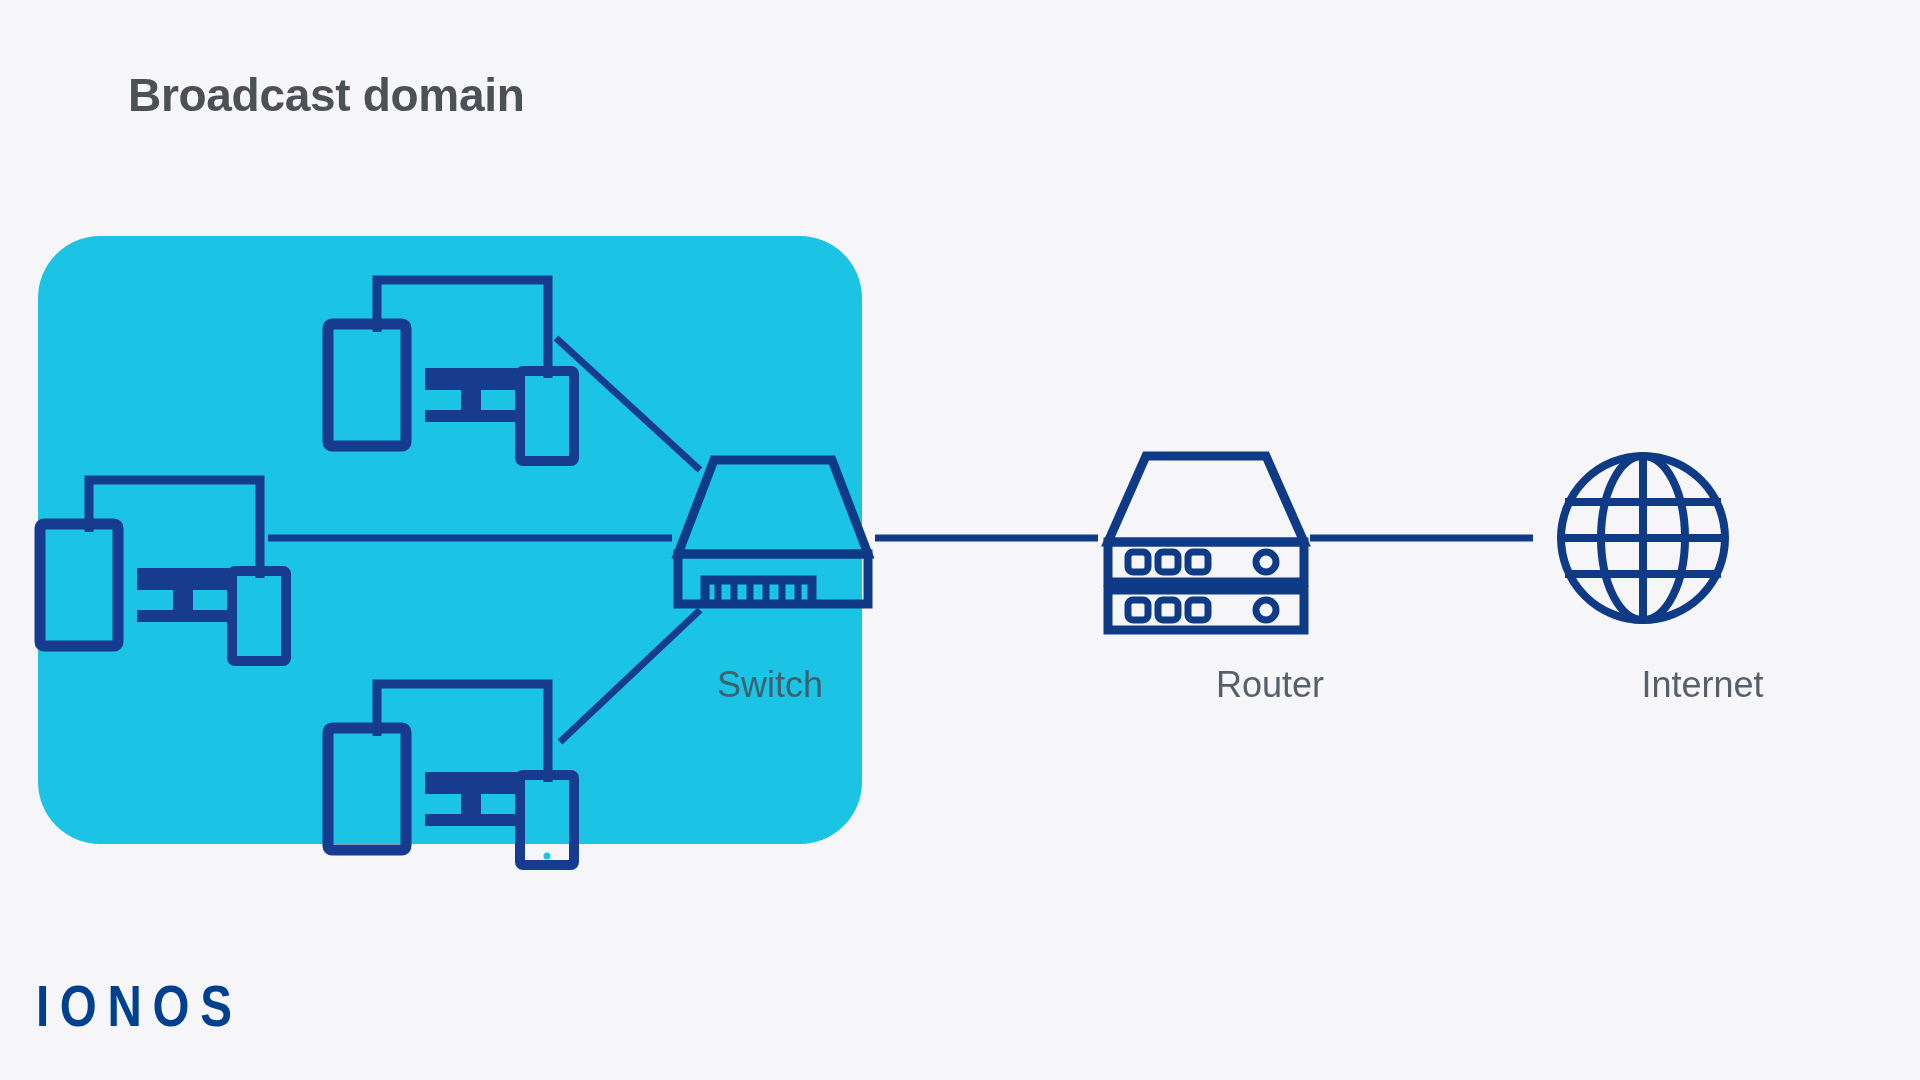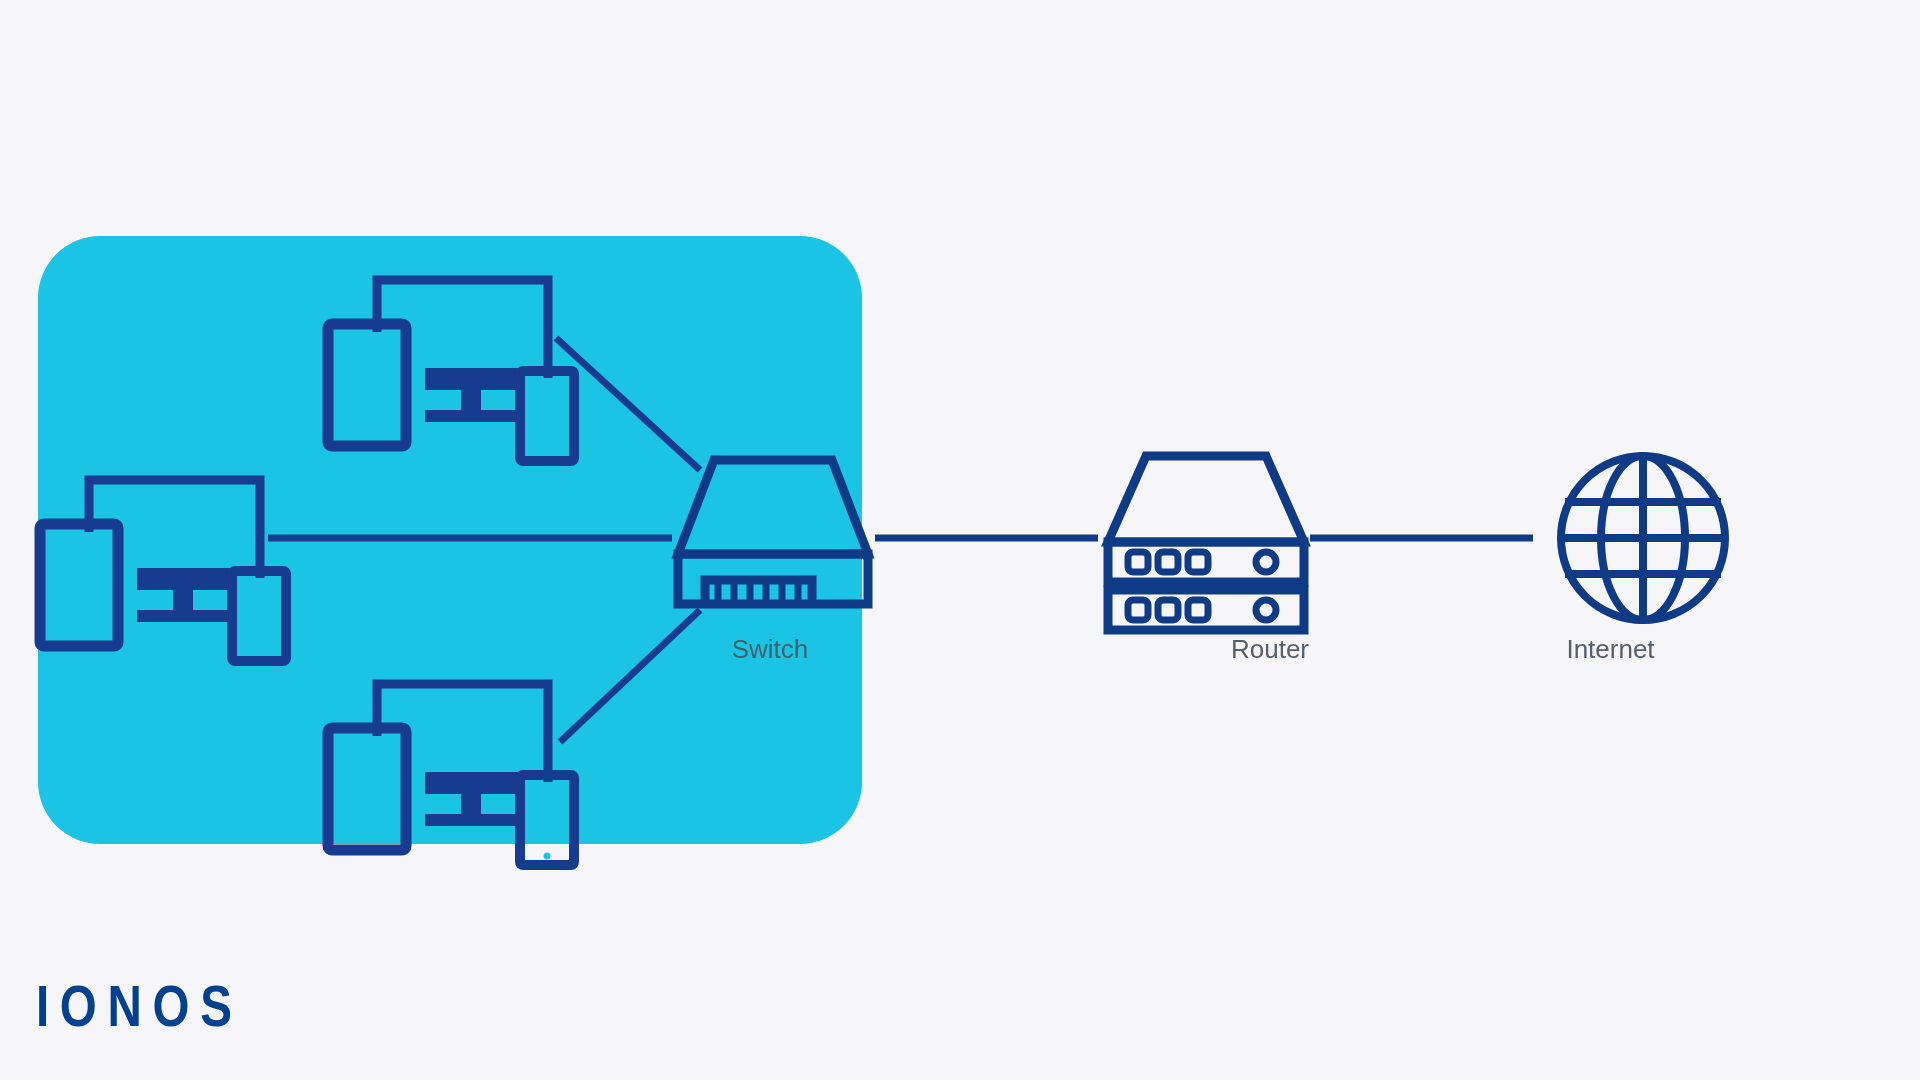--- a/index.html
+++ b/index.html
@@ -34,24 +34,25 @@
     position: absolute;
     left: 38px;
     top: 236px;
     width: 824px;
     height: 608px;
     background: #1bc3e5;
     border-radius: 62px;
   }
   .node-label {
     position: absolute;
-    font-size: 26px;
+    font-size: 36px;
     color: #55606b;
     white-space: nowrap;
     text-align: center;
+    margin-top: 30px;
   }
   .node-label.on-cyan { color: #3c6270; }
   svg.layer {
     position: absolute;
     left: 0;
     top: 0;
     width: 1920px;
     height: 1080px;
     overflow: visible;
   }
@@ -67,20 +68,21 @@
     transform: scaleX(0.82);
     transform-origin: left center;
     white-space: nowrap;
   }
 </style>
 </head>
 <body>
 
 <div id="stage">
 
+  <div class="page-title">Broadcast domain</div>
 
   <div class="domain-panel"></div>
 
   <svg class="layer" viewBox="0 0 1920 1080">
     <g stroke="#173b8e" stroke-width="7" fill="none" stroke-linecap="butt">
 
       <line x1="268" y1="538" x2="672" y2="538"></line>
 
       <line x1="556" y1="338" x2="700" y2="470"></line>
 
@@ -203,17 +205,17 @@
   <svg class="layer" viewBox="0 0 1920 1080">
     <g transform="translate(1557,452)" fill="none" stroke="#0e3a86" stroke-width="8">
       <circle cx="86" cy="86" r="82"></circle>
       <ellipse cx="86" cy="86" rx="42" ry="82"></ellipse>
       <line x1="86" y1="4" x2="86" y2="168"></line>
       <line x1="8" y1="50" x2="164" y2="50"></line>
       <line x1="4" y1="86" x2="168" y2="86"></line>
       <line x1="8" y1="122" x2="164" y2="122"></line>
     </g>
   </svg>
-  <div class="node-label" style="left:1508px; top:634px; width:205px;">Internet</div>
+  <div class="node-label" style="left:1600px; top:634px; width:205px;">Internet</div>
 
   <div class="ionos-logo">IONOS</div>
 
 </div>
 
 </body></html>

